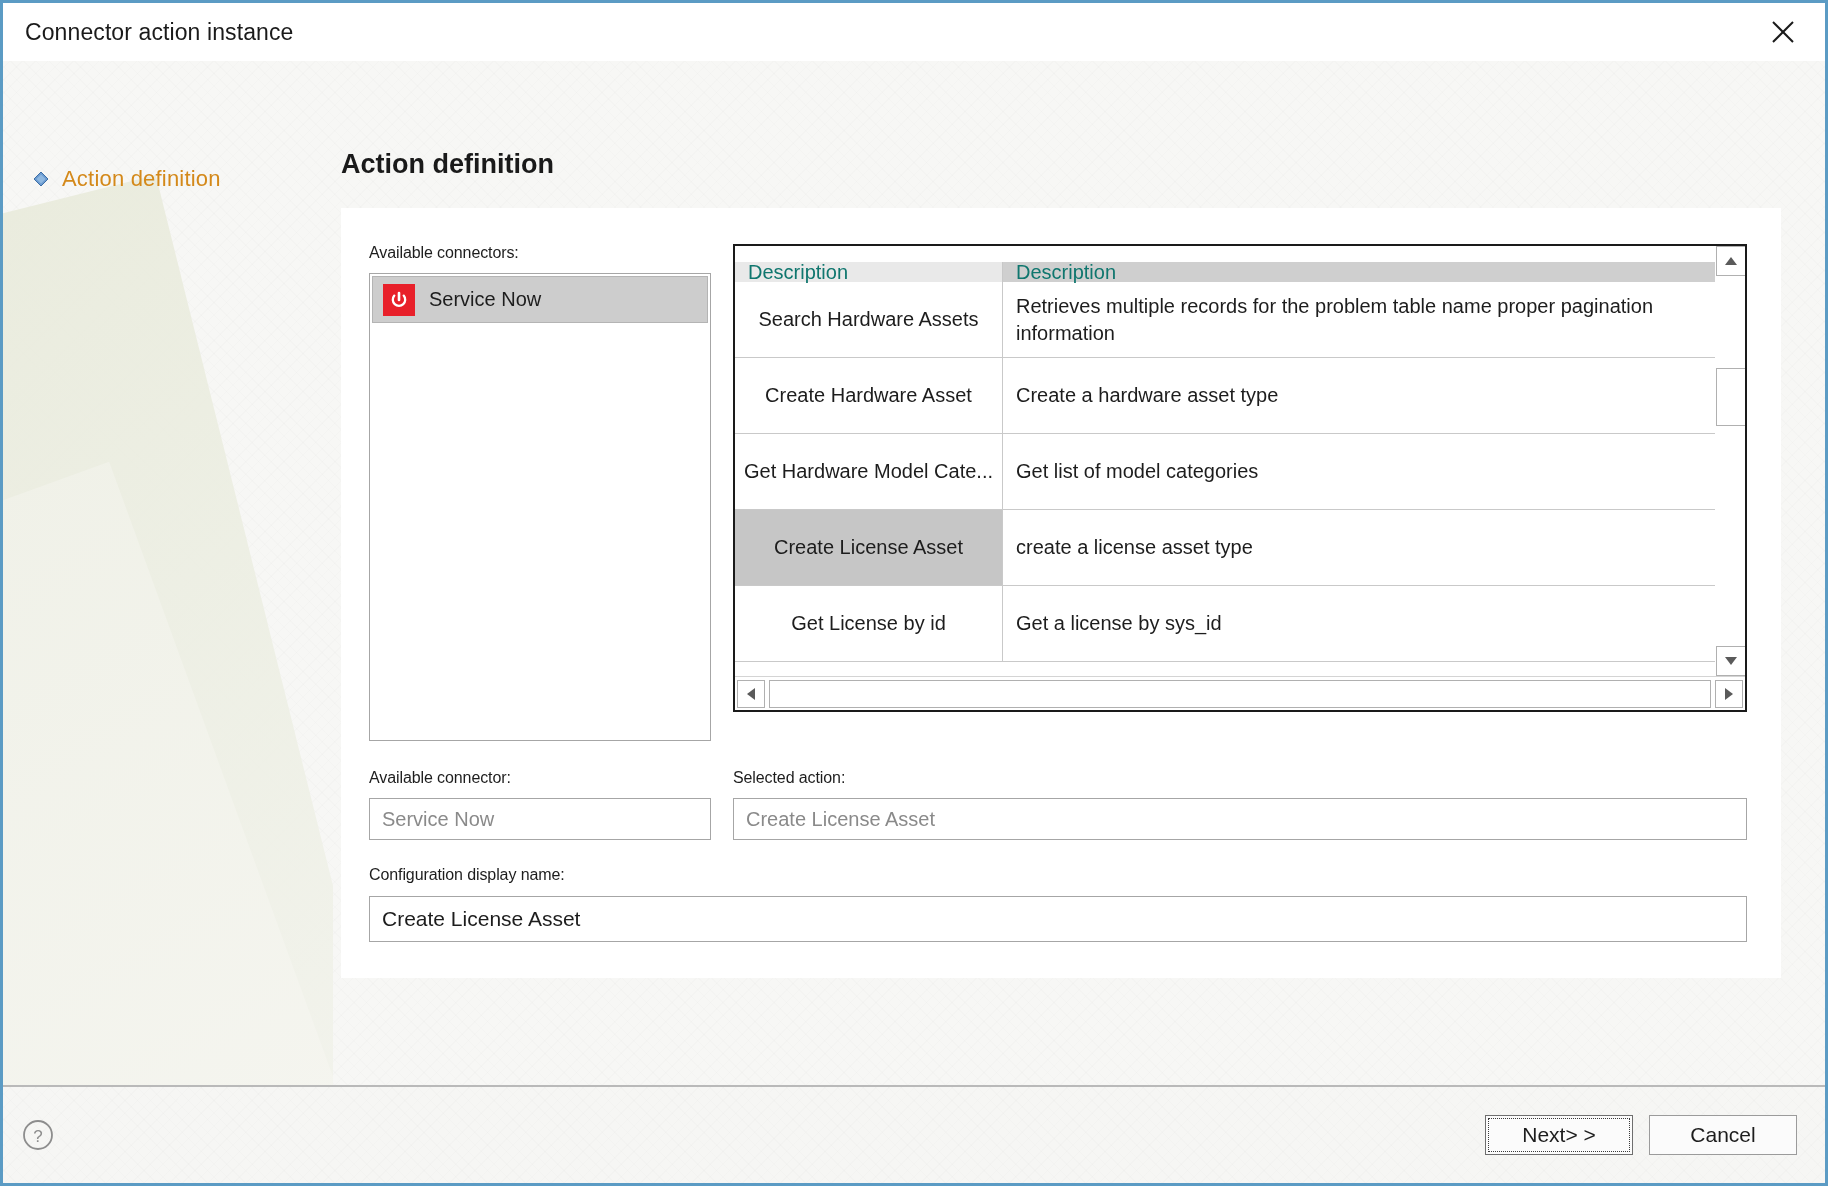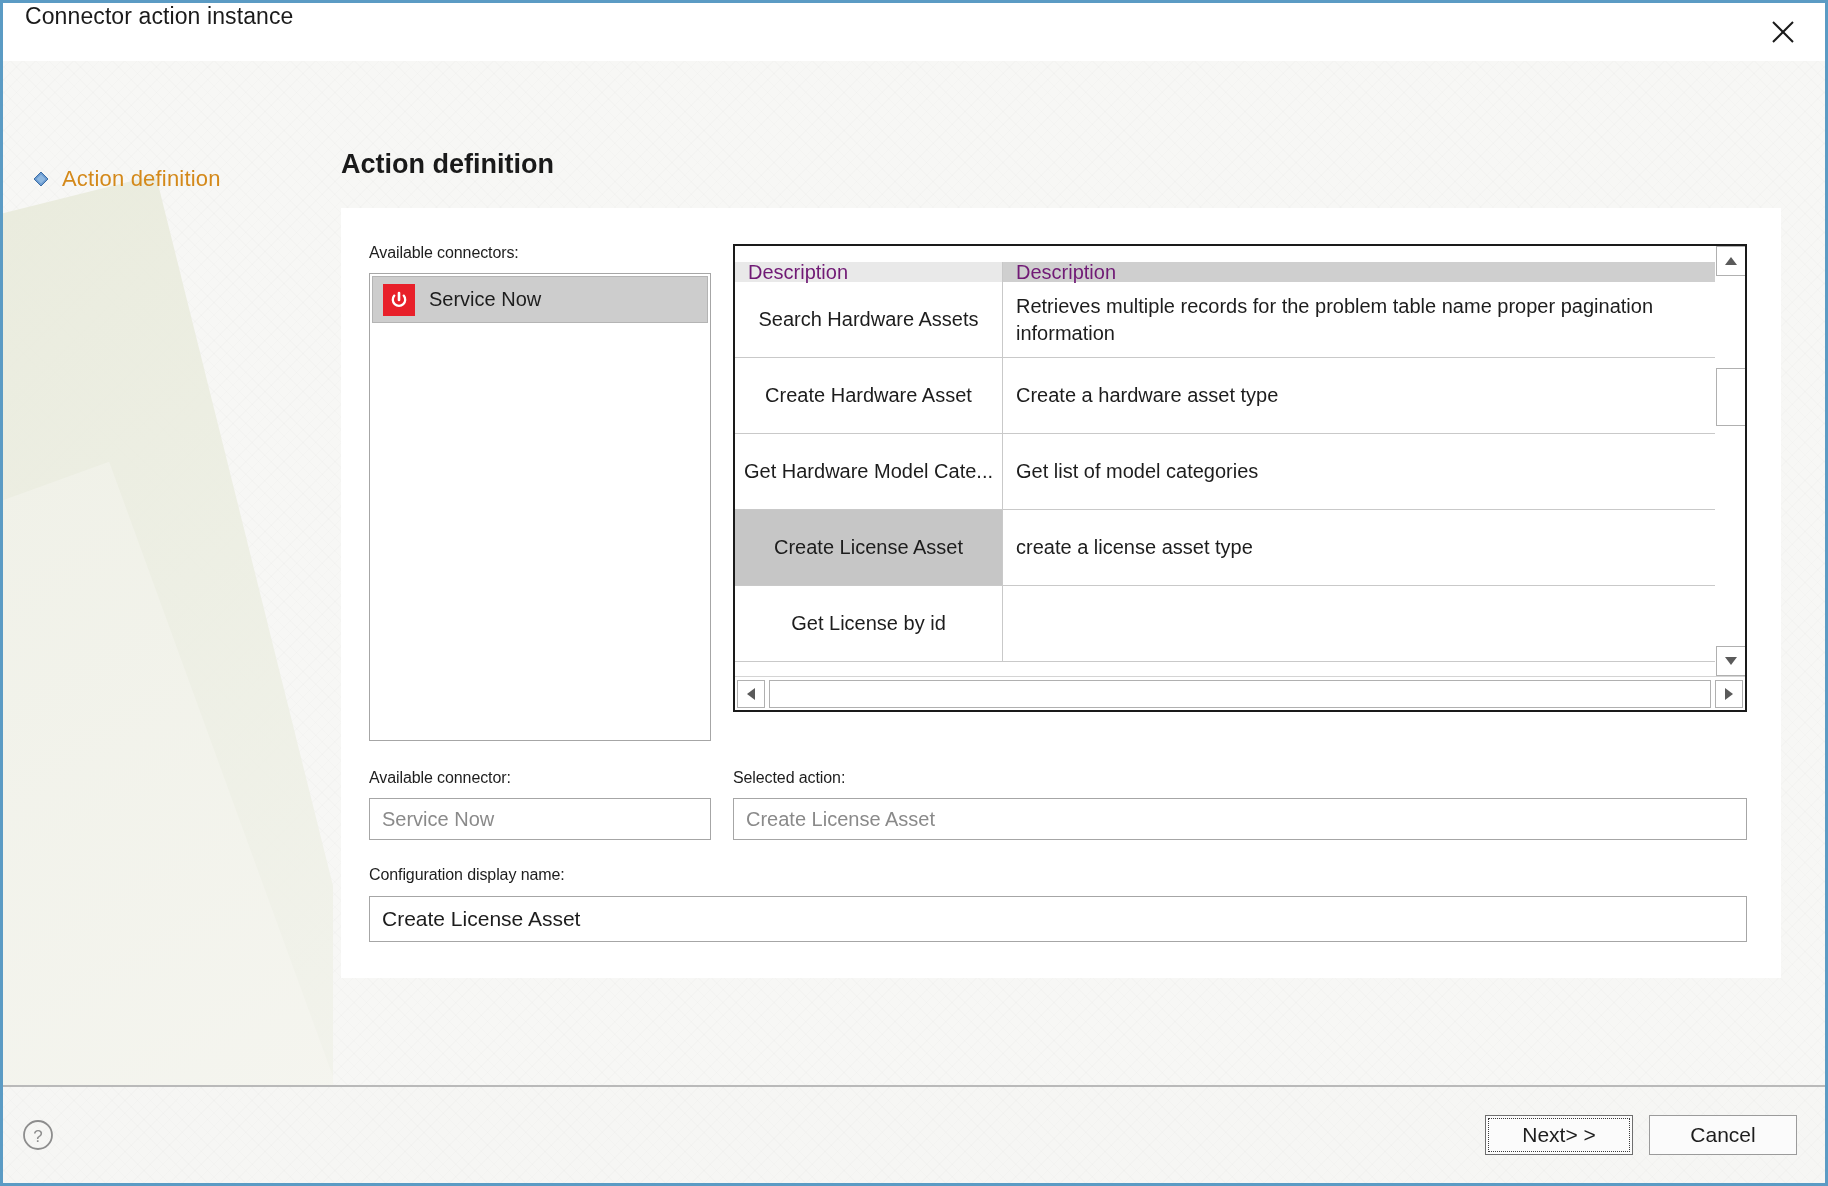--- a/index.html
+++ b/index.html
@@ -20,20 +20,21 @@
     display: flex;
     flex-direction: column;
   }
 
   
   .titlebar {
     height: 58px;
     min-height: 58px;
     background: #ffffff;
     display: flex;
+    align-items: center;
     padding: 0 18px 0 22px;
     position: relative;
   }
   .titlebar-text {
     font-size: 23px;
     color: #1a1a1a;
     letter-spacing: 0.1px;
   }
   .close-btn {
     position: absolute;
@@ -194,21 +195,21 @@
   .thead {
     display: flex;
     height: 36px;
     flex: 0 0 36px;
   }
   .th {
     display: flex;
     align-items: center;
     padding: 0 13px;
     font-size: 20px;
-    color: #701a75;
+    color: #0f766e;
     margin-top: 16px;
   }
   .th-a { width: 268px; flex: 0 0 268px; background: #e9e9e9; border-right: 1px solid #c8c8c8; }
   .th-b { flex: 1; background: #cfcfcf; }
 
   .tbody { flex: 1; min-height: 0; }
   .trow {
     display: flex;
     border-bottom: 1px solid #c9c9c9;
     min-height: 76px;
@@ -425,20 +426,21 @@
                     <div class="trow">
                       <div class="td td-a">Get Hardware Model Cate...</div>
                       <div class="td td-b">Get list of model categories</div>
                     </div>
                     <div class="trow selected">
                       <div class="td td-a">Create License Asset</div>
                       <div class="td td-b">create a license asset type</div>
                     </div>
                     <div class="trow">
                       <div class="td td-a">Get License by id</div>
+                      <div class="td td-b">Get a license by sys_id</div>
                     </div>
                   </div>
                 </div>
 
                 <div class="vscroll">
                   <div class="sb-btn">
                     <svg width="14" height="10" viewBox="0 0 14 10">
                       <polygon points="7,1 13,9 1,9" fill="#5a5a5a"></polygon>
                     </svg>
                   </div>

